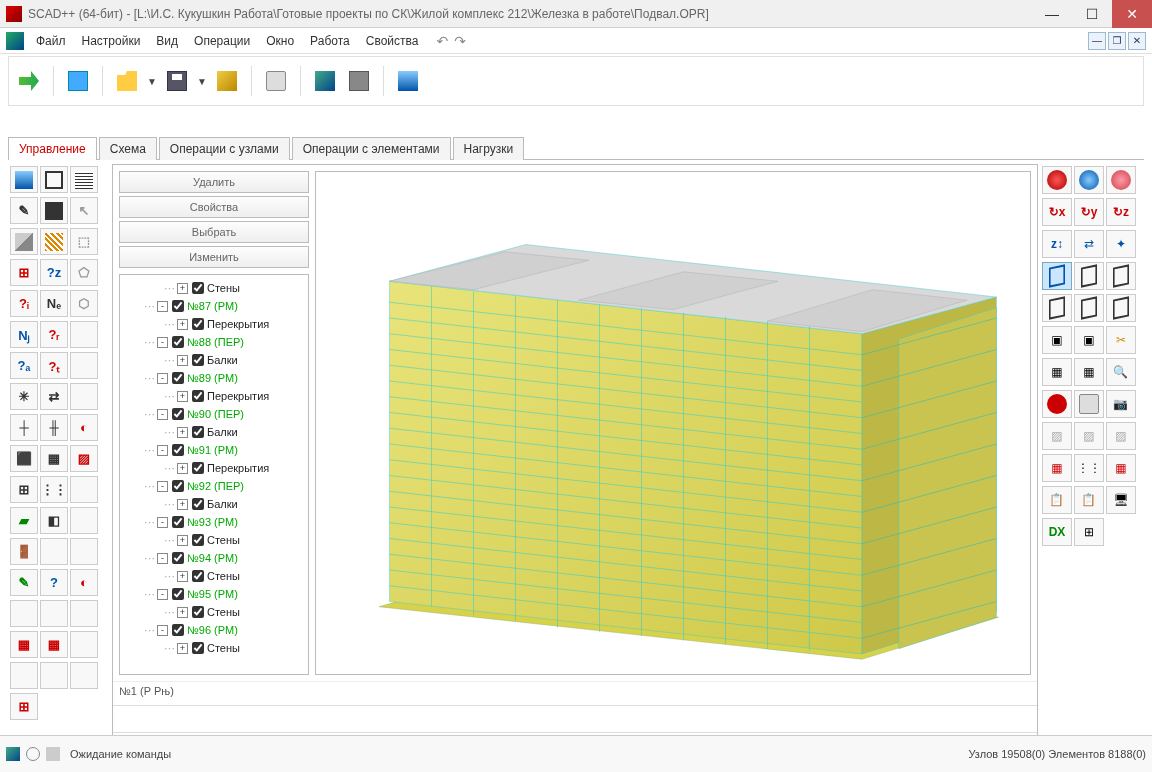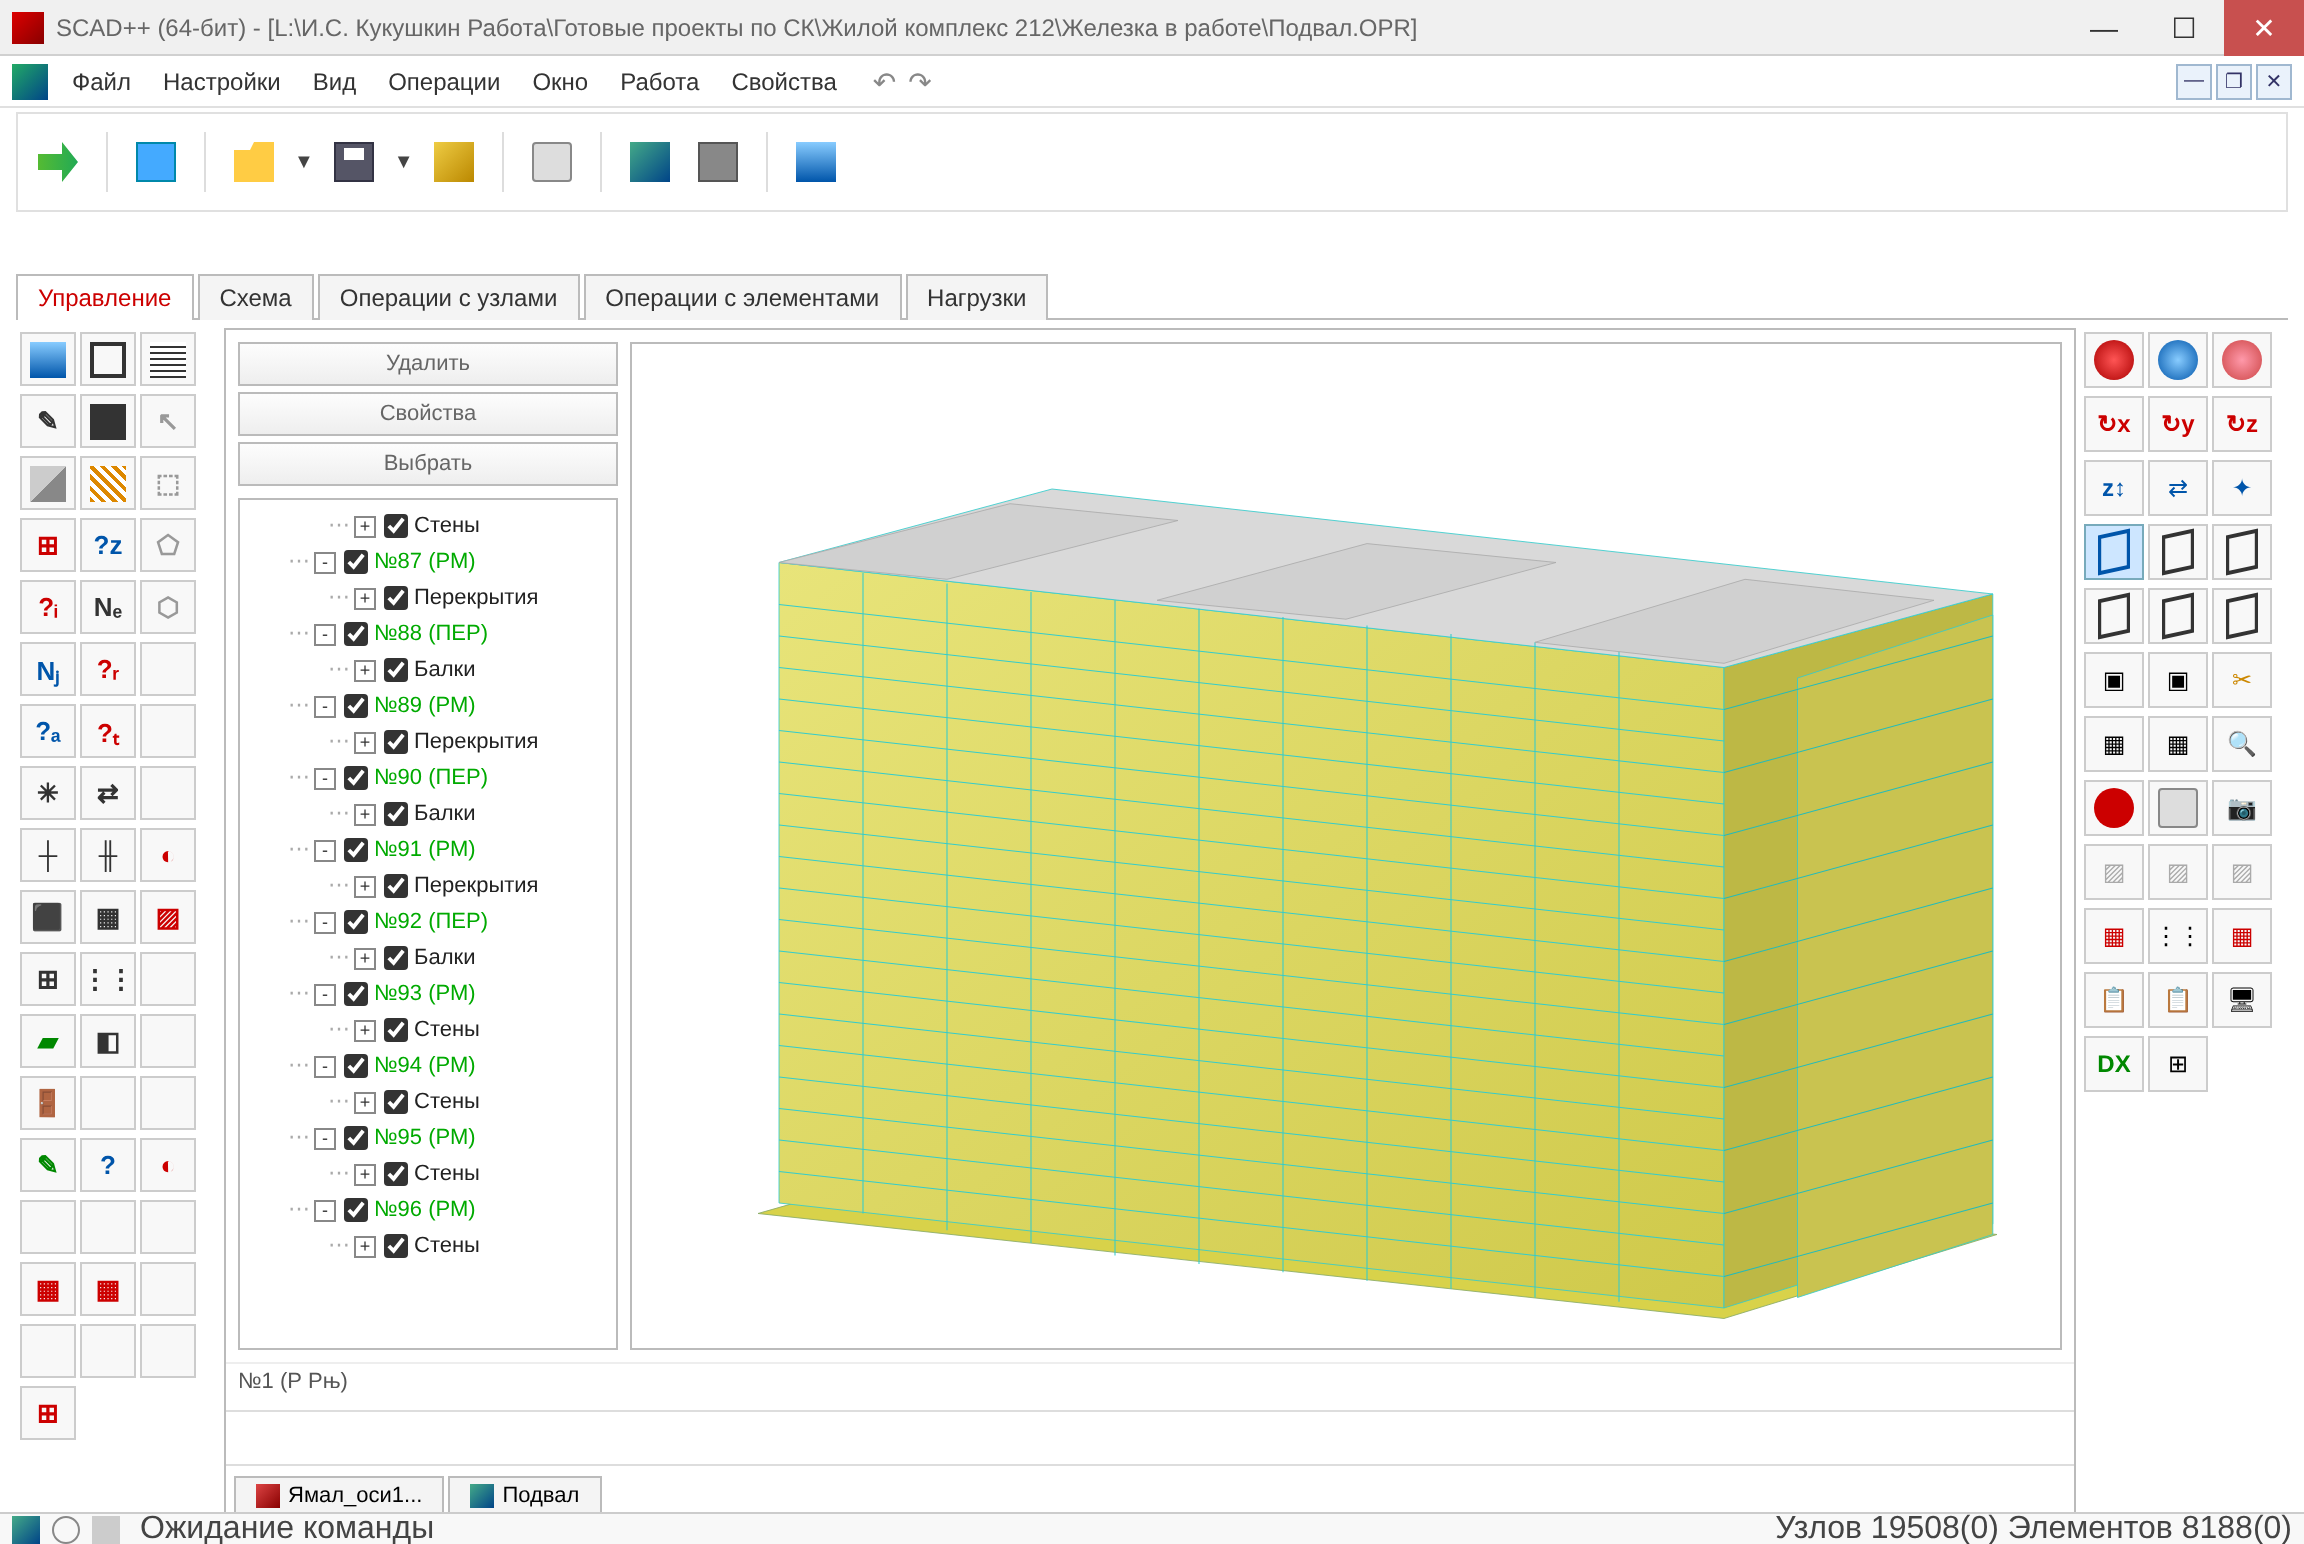--- a/index.html
+++ b/index.html
@@ -56,21 +56,21 @@
 .viewport svg { width: 100%; height: 100%; }
 .empty-bar { height: 28px; border-top: 1px solid #ddd; border-bottom: 1px solid #ddd; margin-top: 2px; }
 .doc-tabs { height: 24px; display: flex; align-items: flex-end; padding-left: 4px; }
 .doc-tabs .dtab { padding: 3px 10px; border: 1px solid #bbb; border-bottom: none; background: #f4f4f4; font-size: 11px; margin-right: 2px; display: flex; align-items: center; gap: 4px; }
 .doc-tabs .dtab .doc-icon { width: 12px; height: 12px; background: linear-gradient(135deg,#d44,#800); display:inline-block; }
 .doc-tabs .dtab .doc-icon.b { background: linear-gradient(135deg,#4a8,#048); }
 .right-toolbox { width: 104px; display: flex; flex-wrap: wrap; align-content: flex-start; gap: 4px 2px; padding: 2px; }
 .right-toolbox .tool { width: 30px; height: 28px; border: 1px solid #ccc; background: #f8f8f8; display: flex; align-items: center; justify-content: center; }
 .right-toolbox .tool.active { background: #cde6ff; border-color: #7ab; }
 .rt-icon { width: 20px; height: 20px; }
-.statusbar { height: 16px; border-top: 1px solid #ccc; display: flex; align-items: center; font-size: 16px; color: #444; padding: 0 6px; gap: 10px; position: absolute; bottom: 0; left: 0; right: 0; background: #f8f8f8;}
+.statusbar { height: 37px; border-top: 1px solid #ccc; display: flex; align-items: center; font-size: 11px; color: #444; padding: 0 6px; gap: 10px; position: absolute; bottom: 0; left: 0; right: 0; background: #f8f8f8;}
 .statusbar .st-icons { display: flex; gap: 6px; }
 .statusbar .st-icon { width: 14px; height: 14px; }
 .statusbar .st-right { margin-left: auto; }
 </style>
 </head>
 <body>
 
 <div class="titlebar">
   <span class="app-icon"></span>
   <div class="title">SCAD++ (64-бит) - [L:\И.С. Кукушкин Работа\Готовые проекты по СК\Жилой комплекс 212\Железка в работе\Подвал.OPR]</div>
@@ -215,20 +215,21 @@
     <div class="tool c-red">⊞</div>
   </div>
 
   <div class="canvas-wrap">
     <div class="canvas-inner">
       <div class="tree-panel">
         <div class="tree-buttons">
           <div class="tree-btn">Удалить</div>
           <div class="tree-btn">Свойства</div>
           <div class="tree-btn">Выбрать</div>
+          <div class="tree-btn">Изменить</div>
         </div>
         <div class="tree" id="tree">
             <div class="tree-node lvl1">
               <span style="color: rgb(170, 170, 170); margin-right: 2px;">⋯</span>
               <span class="toggle">+</span>
               <input type="checkbox" checked="" style="">
               <span class="label">Стены</span>
             </div>
             <div class="tree-node lvl0">
               <span style="color: rgb(170, 170, 170); margin-right: 2px;">⋯</span>

